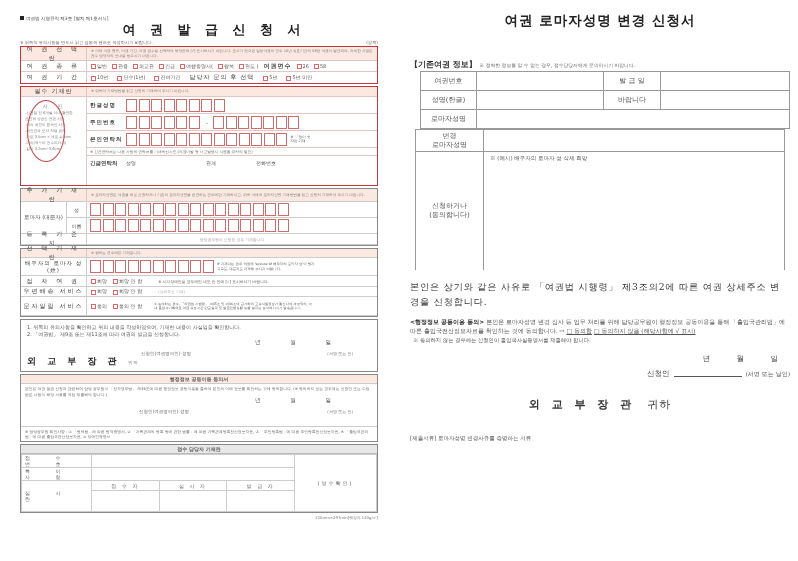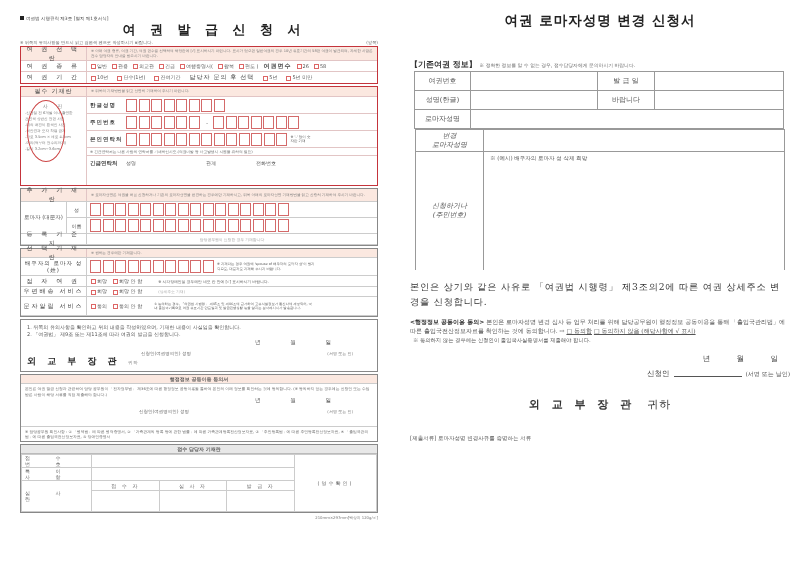--- a/index.html
+++ b/index.html
@@ -60,28 +60,28 @@
   .recv td { border: 1px solid #ccc; height: 10px; padding: 0 3px; }
   .recv td.rl { width: 70px; letter-spacing: 12px; }
   .recv td.c { text-align: center; letter-spacing: 2px; }
   .paper-size { text-align: right; font-size: 3.8px; color: #777; margin-top: 2px; }
 
   
   .right { position: absolute; left: 410px; top: 0; width: 380px; font-family: "DejaVu Serif", serif; }
   .r-title { text-align: center; font-size: 13.5px; font-weight: bold; color: #222; margin-top: 12px; height: 18px; letter-spacing: 1px; }
   .r-sec { font-size: 8px; color: #333; margin-top: 29px; height: 12px; }
   .r-sec .n { font-size: 4.8px; color: #666; }
-  .r-table { width: 370px; border-collapse: collapse; margin-left: 4px; padding-left: 12px; }
+  .r-table { width: 370px; border-collapse: collapse; margin-left: 10px; padding-left: 12px; }
   .r-table td { border: 1px solid #999; height: 19px; font-size: 7px; color: #555; padding: 0 4px; }
   .r-table td.h { width: 56px; text-align: center; }
   .r-table td.h2 { width: 57px; text-align: center; }
   .r-sec2 { font-size: 8px; color: #333; margin-top: 17px; height: 11px; }
   .r-t2 { width: 370px; border-collapse: collapse; margin-left: 5px; }
   .r-t2 td { border: 1px solid #999; font-size: 7px; color: #555; vertical-align: middle; }
-  .r-t2 td.h { width: 68px; text-align: center; line-height: 9px; font-style: italic; }
+  .r-t2 td.h { width: 68px; text-align: center; line-height: 9px; }
   .r-t2 tr.tall td { border-bottom: none; }
   .r-t2 td.ex { vertical-align: top; padding: 3px 6px; font-size: 5.5px; color: #555; }
 
   .r-body { margin-top: 9px; font-size: 9.2px; line-height: 15px; color: #333; letter-spacing: 0.8px; width: 380px; }
   .r-consent { margin-top: 8px; font-size: 6px; line-height: 9.5px; color: #555; width: 380px; }
   .r-consent b { color: #333; }
   .r-consent .u { text-decoration: underline; }
   .r-consent .n2 { font-size: 5.3px; color: #555; padding-left: 3px; }
   .r-ymd { text-align: right; font-size: 7.5px; letter-spacing: 12px; margin-top: 9px; color: #444; }
   .r-sign { text-align: right; margin-top: 5px; font-size: 7.5px; color: #444; }
@@ -397,21 +397,21 @@
         <tr>
       <td class="h" style="height:22px">
             <div>변경</div>
             <div>로마자성명</div>
           </td>
       <td></td>
     </tr>
     <tr class="tall">
       <td class="h" style="height:118px">
             <div>신청하거나</div>
-            <div>(주민번호)</div>
+            <div>(동의합니다)</div>
           </td>
       <td class="ex">※ (예시) 배우자의 로마자 성 삭제 희망</td>
     </tr>
   </tbody>
     </table>
 
   <div class="r-body">본인은 상기와 같은 사유로 「여권법 시행령」 제3조의2에 따른 여권 상세주소 변경을 신청합니다.</div>
 
   <div class="r-consent">
     <b>&lt;행정정보 공동이용 동의&gt;</b> <span>본인은 로마자성명 변경 심사 등 업무 처리를 위해 담당공무원이 행정정보 공동이용을 통해 「출입국관리법」에 따른 출입국전산정보자료를 확인하는 것에 동의합니다. ⇨</span>

